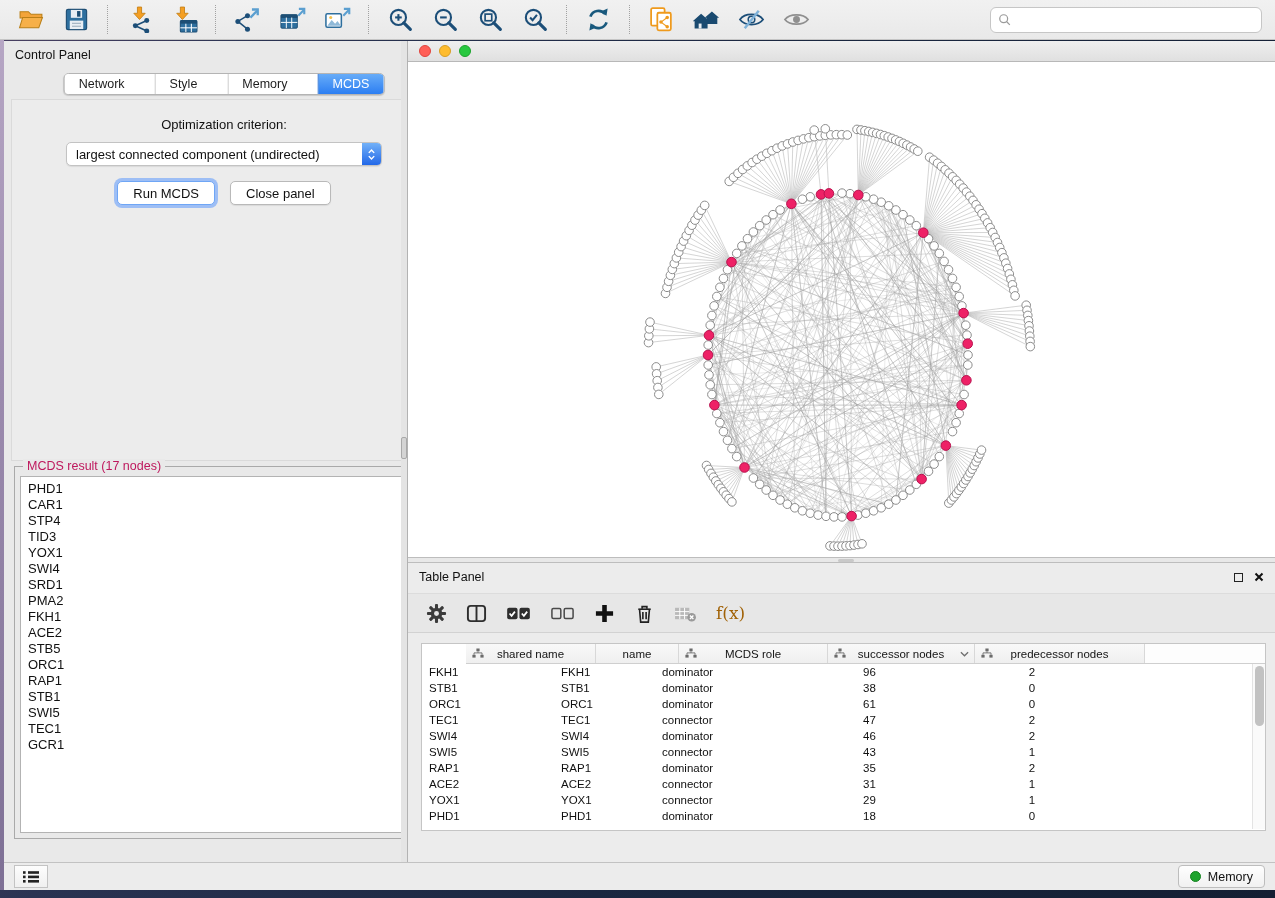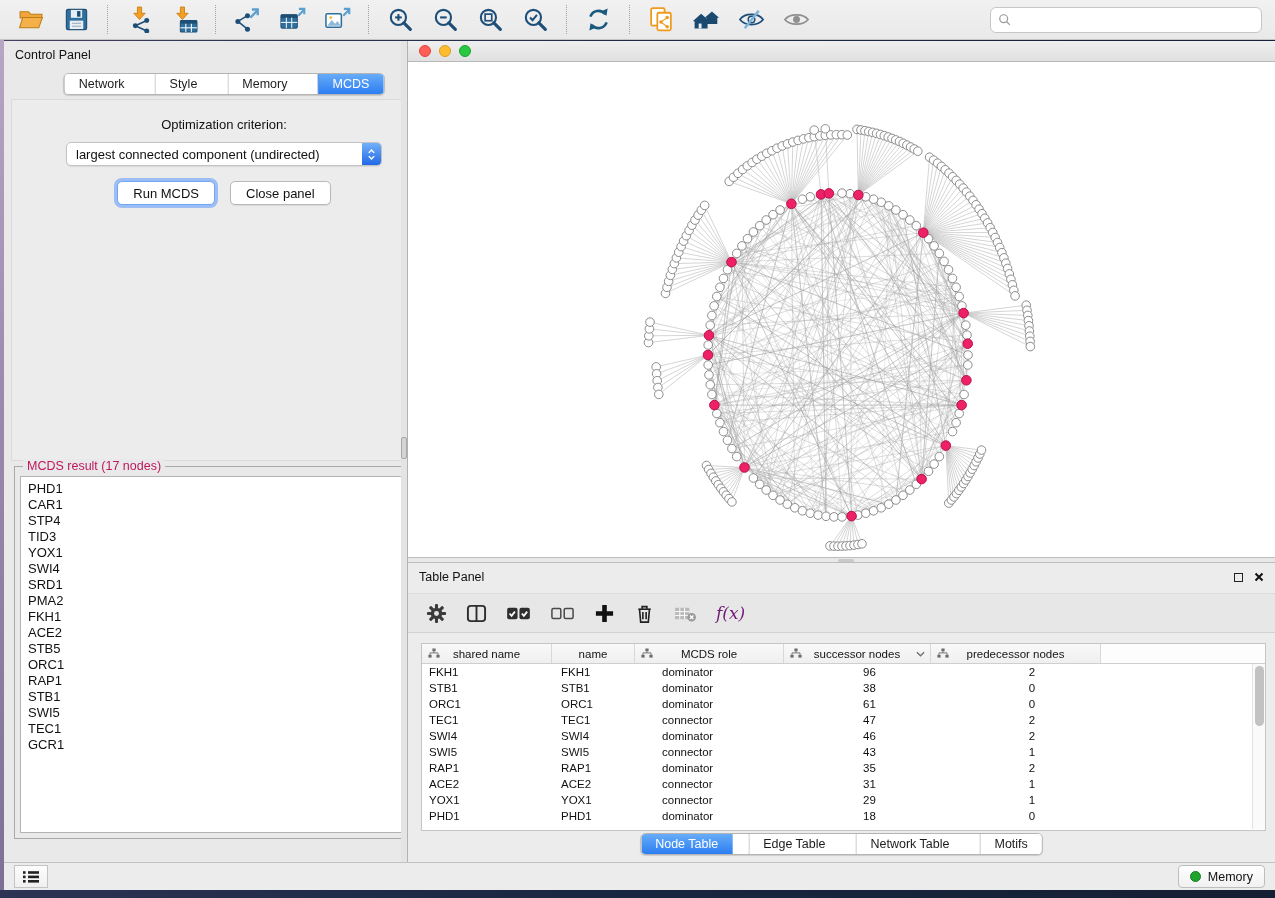--- a/index.html
+++ b/index.html
@@ -88,23 +88,23 @@
   .net-title { position:absolute; left:0; right:0; text-align:center; font-size:12px;
     font-weight:700; color:#222; pointer-events:none; }
   #graph { display:block; width:867px; height:494px; }
   
   #table-panel { position:absolute; left:408px; top:563px; width:867px; height:299px; background:#ececec; }
   #tp-toolbar { position:absolute; top:30px; left:0; right:0; height:40px; background:#e7e7e7;
     border-top:1px solid #dcdcdc; border-bottom:1px solid #d2d2d2;
     display:flex; align-items:center; gap:17px; padding:0 17px; }
   .tpt-btn { border:0; background:none; padding:1px; cursor:pointer; display:flex; align-items:center; }
   .tpt-btn svg { display:block; }
-  .fx { font-family:"DejaVu Serif", serif; font-style:italic; font-size:17px; color:#701a75; }
+  .fx { font-family:"DejaVu Serif", serif; font-size:17px; color:#a16207; }
   #node-table { position:absolute; left:13px; right:9px; top:80px; height:188px;
-    background:#fff; border:1px solid #c5c5c5; }
+    background:#fff; border:1px solid #c5c5c5;padding-left:44px; }
   .thead { display:flex; height:20px; border-bottom:1px solid #cfcfcf; }
   .th { position:relative; display:flex; align-items:center; justify-content:center;
     font-size:11.5px; color:#141414; background:linear-gradient(#f9f9f9,#efefef);
     border-right:1px solid #d8d8d8; cursor:pointer; flex:0 0 auto; }
   .th .oc { position:absolute; left:6px; top:4px; }
   .th .oc svg { width:12px; height:11px; display:block; }
   .th .sort { position:absolute; right:5px; top:7px; }
   .th .sort svg { width:9px; height:6px; display:block; }
   .th-filler { flex:1; background:#fdfdfd; }
   .tbody { position:absolute; top:20px; bottom:0; left:0; right:13px; overflow:hidden; }
@@ -1350,26 +1350,20 @@
           <div class="td c1" style="width: 83px;">PHD1</div>
           <div class="td c2" style="width: 149px;">dominator</div>
           <div class="td c3 num" style="width: 147px;">18</div>
           <div class="td c4 num" style="width: 170px;">0</div>
         </div>
       </div>
     <div class="tscroll">
         <div class="tthumb"></div>
       </div>
   </div>
-  <div class="seg" id="tp-tabs">
-      <button class="seg-btn active">Node Table</button>
-      <button class="seg-btn">Edge Table</button>
-      <button class="seg-btn">Network Table</button>
-      <button class="seg-btn">Motifs</button>
-    </div>
 </div>
 
 <div id="status-bar">
   <button class="sb-btn">
     <svg viewBox="0 0 20 16">
         <g fill="#222">
           <rect x="2" y="2.2" width="2.6" height="2.6"></rect>
           <rect x="7" y="2.2" width="11" height="2.6"></rect>
           <rect x="2" y="6.6" width="2.6" height="2.6"></rect>
           <rect x="7" y="6.6" width="11" height="2.6"></rect>

